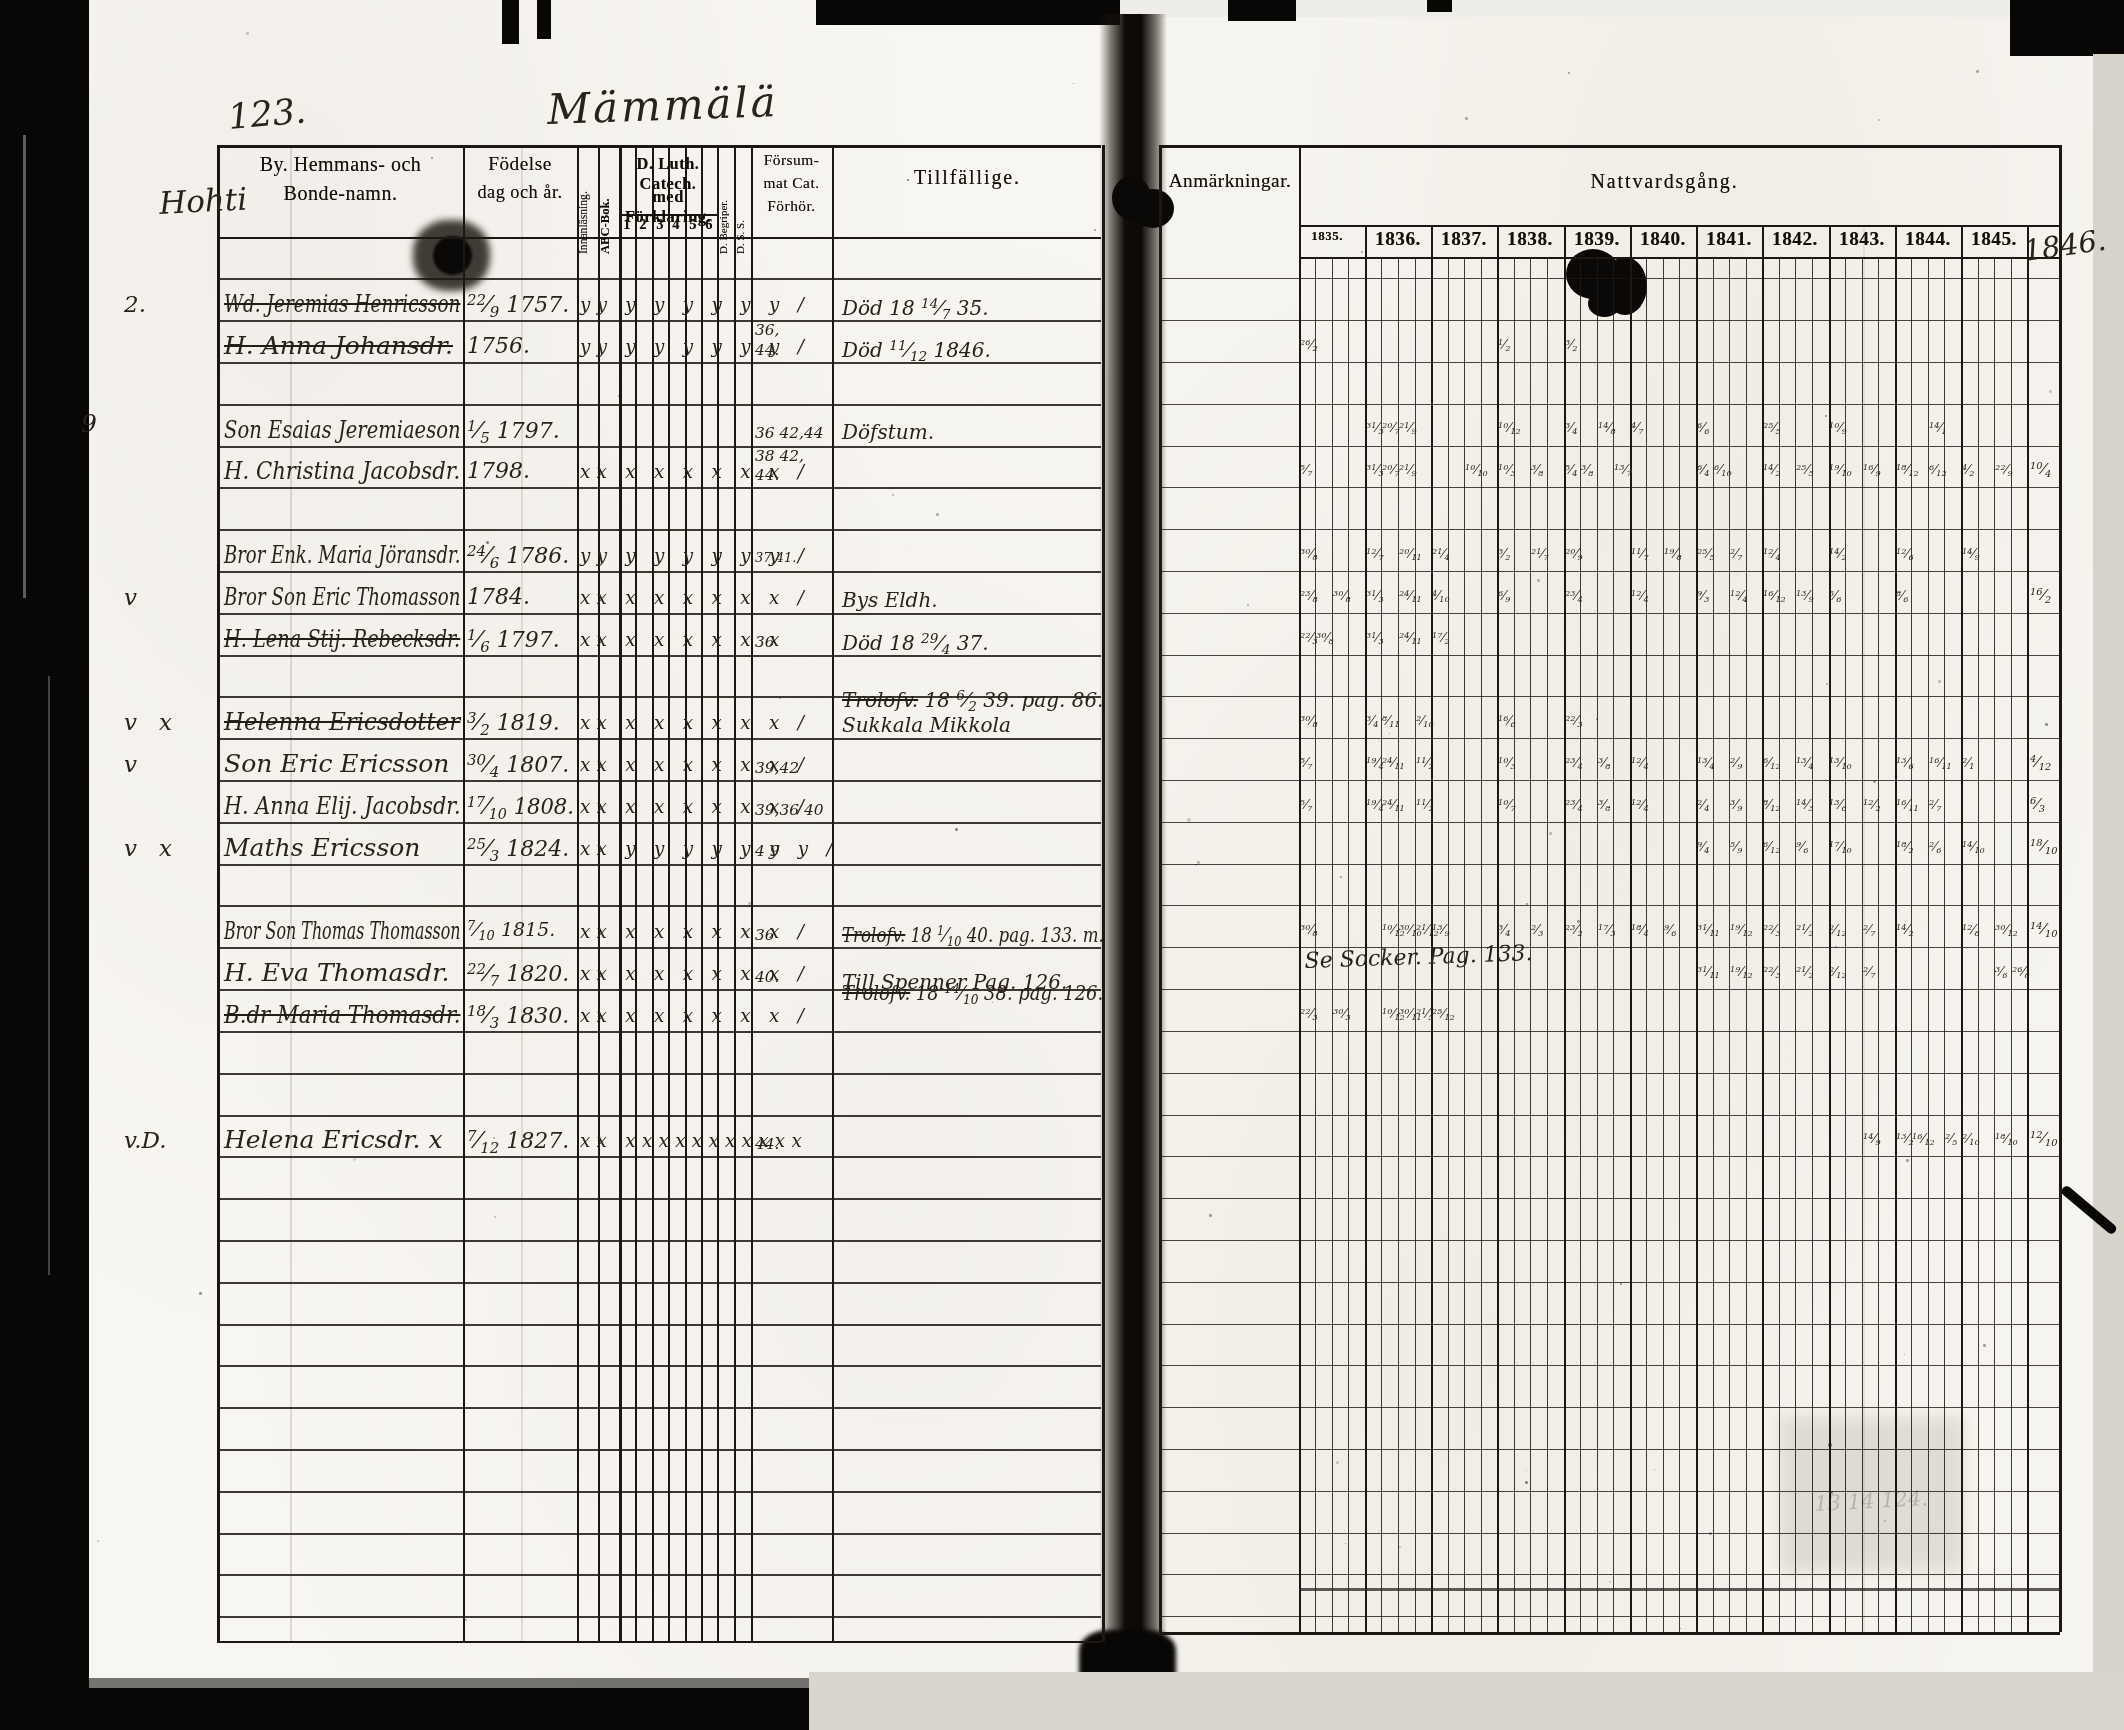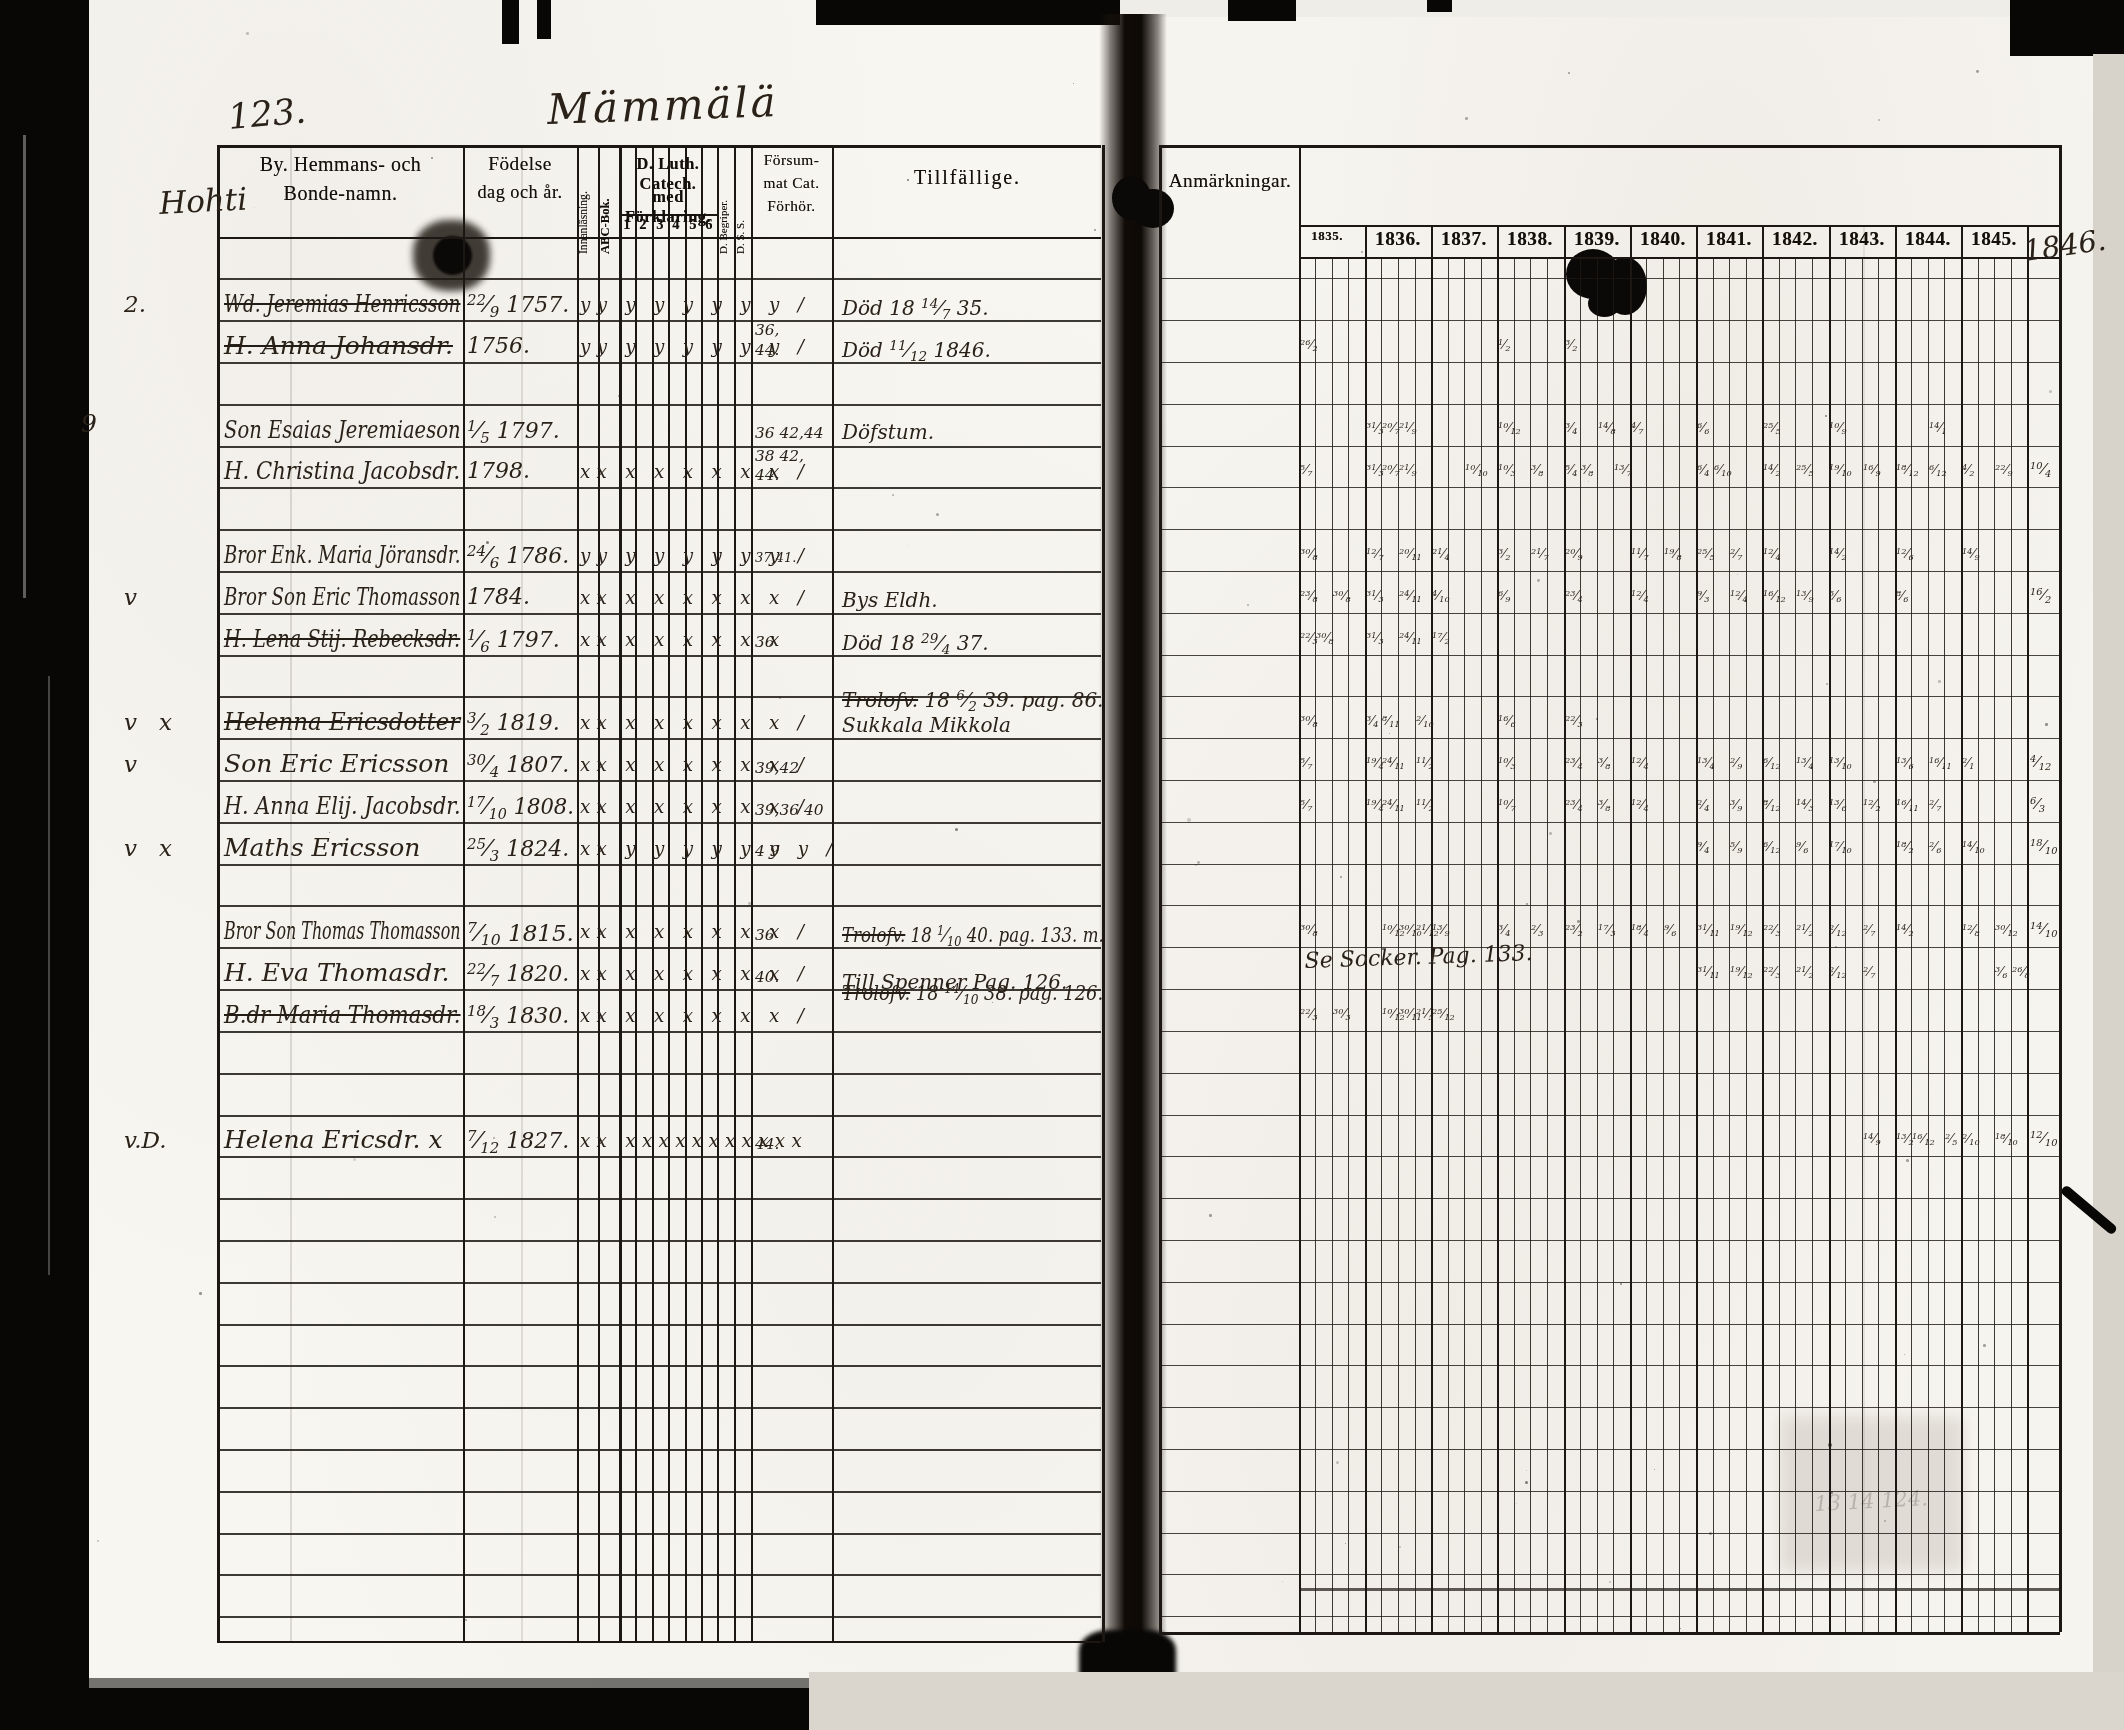--- a/index.html
+++ b/index.html
@@ -220,20 +220,21 @@
   <div class="printed ctr" style="left:619px;top:154px;width:98px;font-size:16.4px;font-weight:bold;">D. Luth. Catech.</div>
   <div class="printed ctr" style="left:619px;top:187px;width:98px;font-size:16.4px;font-weight:bold;">med Förklaring.</div>
   <div class="vt" style="left:717px;top:148px;width:16.4px;height:106px;font-size:11px;">D. Begriper.</div>
   <div class="vt" style="left:734px;top:148px;width:17.4px;height:106px;font-size:11px;">D. S. S.</div>
   <div class="printed ctr" style="left:753px;top:151px;width:77px;font-size:15.4px;">Försum-</div>
   <div class="printed ctr" style="left:753px;top:174px;width:77px;font-size:15.4px;">mat Cat.</div>
   <div class="printed ctr" style="left:753px;top:197px;width:77px;font-size:15.4px;">Förhör.</div>
   <div class="printed ctr" style="left:834px;top:166px;width:267px;font-size:20px;letter-spacing:1.9px;">Tillfällige.</div>
 
   <div class="printed ctr" style="left:1161px;top:170px;width:138px;font-size:19.3px;">Anmärkningar.</div>
+  <div class="printed ctr" style="left:1301px;top:170px;width:727px;font-size:20px;letter-spacing:1.9px;">Nattvardsgång.</div>
   <div id="year-row" class="abs" style="left:0;top:0;">
       <div class="printed ctr" style="left: 1299px; top: 228px; width: 56px; font-size: 13px; font-weight: bold;">1835.</div>
       <div class="printed ctr" style="left: 1365px; top: 228px; width: 66px; font-size: 19.3px; font-weight: bold;">1836.</div>
       <div class="printed ctr" style="left: 1431px; top: 228px; width: 66px; font-size: 19.3px; font-weight: bold;">1837.</div>
       <div class="printed ctr" style="left: 1497px; top: 228px; width: 66px; font-size: 19.3px; font-weight: bold;">1838.</div>
       <div class="printed ctr" style="left: 1564px; top: 228px; width: 66px; font-size: 19.3px; font-weight: bold;">1839.</div>
       <div class="printed ctr" style="left: 1630px; top: 228px; width: 66px; font-size: 19.3px; font-weight: bold;">1840.</div>
       <div class="printed ctr" style="left: 1696px; top: 228px; width: 66px; font-size: 19.3px; font-weight: bold;">1841.</div>
       <div class="printed ctr" style="left: 1762px; top: 228px; width: 66px; font-size: 19.3px; font-weight: bold;">1842.</div>
       <div class="printed ctr" style="left: 1829px; top: 228px; width: 66px; font-size: 19.3px; font-weight: bold;">1843.</div>
@@ -425,21 +426,21 @@
       <div class="hw" style="left: 1697px; top: 839px; font-size: 12px;"><sup>9</sup>⁄<sub>4</sub></div>
       <div class="hw" style="left: 1730px; top: 839px; font-size: 12px;"><sup>5</sup>⁄<sub>9</sub></div>
       <div class="hw" style="left: 1763px; top: 839px; font-size: 12px;"><sup>6</sup>⁄<sub>12</sub></div>
       <div class="hw" style="left: 1796px; top: 839px; font-size: 12px;"><sup>9</sup>⁄<sub>6</sub></div>
       <div class="hw" style="left: 1829px; top: 839px; font-size: 12px;"><sup>17</sup>⁄<sub>10</sub></div>
       <div class="hw" style="left: 1896px; top: 839px; font-size: 12px;"><sup>18</sup>⁄<sub>2</sub></div>
       <div class="hw" style="left: 1929px; top: 839px; font-size: 12px;"><sup>2</sup>⁄<sub>6</sub></div>
       <div class="hw" style="left: 1962px; top: 839px; font-size: 12px;"><sup>14</sup>⁄<sub>10</sub></div>
       <div class="hw" style="left: 2030px; top: 837px; font-size: 14.5px;"><sup>18</sup>⁄<sub>10</sub></div>
       <div class="hw" style="left: 224px; top: 916px; font-size: 25px; transform: scaleX(0.636);">Bror Son Thomas Thomasson</div>
-      <div class="hw" style="left: 467px; top: 918px; font-size: 23px;"><sup>7</sup>⁄<sub>10</sub> 1815.</div>
+      <div class="hw" style="left: 467px; top: 918px; font-size: 19px;"><sup>7</sup>⁄<sub>10</sub> 1815.</div>
       <div class="hw" style="left: 580px; top: 921px; font-size: 18.3px; letter-spacing: 6.3px;">xx x x x x x x /</div>
       <div class="hw" style="left: 755px; top: 926px; font-size: 15.4px;">36</div>
       <div class="hw" style="left: 842px; top: 922px; font-size: 20px; transform: scaleX(0.832);"><span class="struck">Trolofv.</span> 18 <sup>1</sup>⁄<sub>10</sub> 40. pag. 133. m.</div>
       <div class="hw" style="left: 1300px; top: 922px; font-size: 12px;"><sup>30</sup>⁄<sub>8</sub></div>
       <div class="hw" style="left: 1382px; top: 922px; font-size: 12px;"><sup>10</sup>⁄<sub>12</sub></div>
       <div class="hw" style="left: 1399px; top: 922px; font-size: 12px;"><sup>30</sup>⁄<sub>10</sub></div>
       <div class="hw" style="left: 1416px; top: 922px; font-size: 12px;"><sup>21</sup>⁄<sub>12</sub></div>
       <div class="hw" style="left: 1432px; top: 922px; font-size: 12px;"><sup>13</sup>⁄<sub>9</sub></div>
       <div class="hw" style="left: 1498px; top: 922px; font-size: 12px;"><sup>3</sup>⁄<sub>4</sub></div>
       <div class="hw" style="left: 1531px; top: 922px; font-size: 12px;"><sup>2</sup>⁄<sub>3</sub></div>

